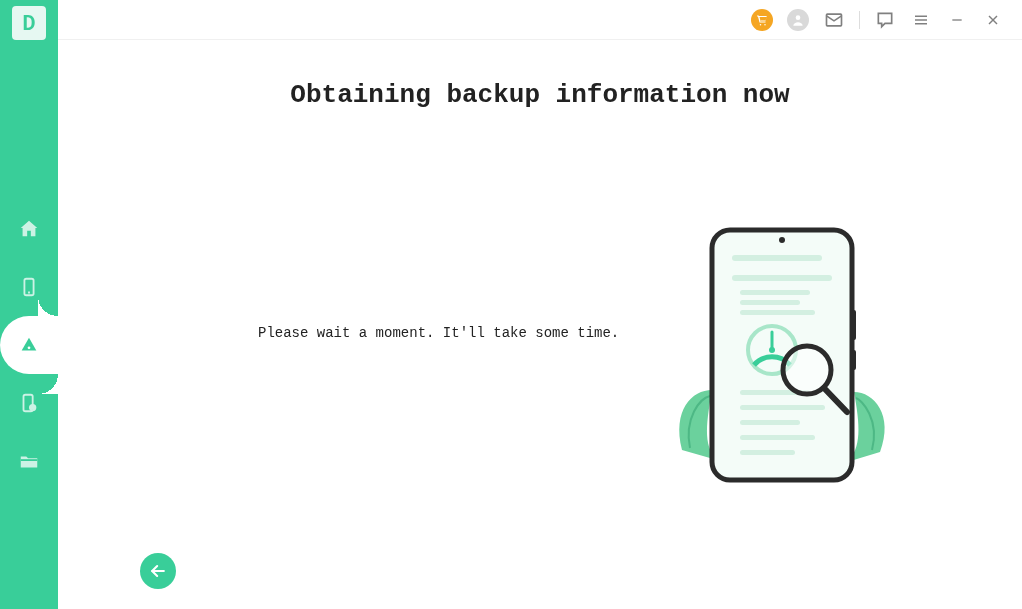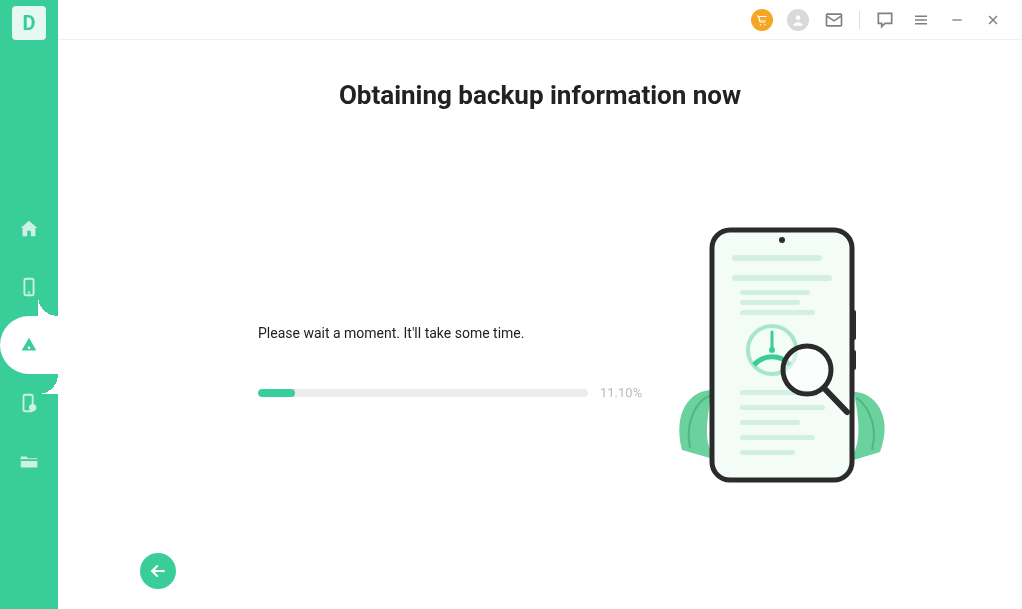--- a/index.html
+++ b/index.html
@@ -117,20 +117,21 @@
       border-radius: 50%;
       background: #d9d9d9;
       display: flex;
       align-items: center;
       justify-content: center;
     }
     .content {
       flex: 1;
       position: relative;
       padding-top: 40px;
+      font-family: Liberation Mono, monospace;
     }
     .heading {
       text-align: center;
       font-size: 26px;
       font-weight: 700;
       color: #222;
     }
     .progress-section {
       position: absolute;
       left: 200px;
@@ -272,26 +273,20 @@
             <line x1="18" y1="6" x2="6" y2="18"></line>
           </svg>
       </div>
     </div>
 
     <div class="content">
       <h1 class="heading">Obtaining backup information now</h1>
 
       <div class="progress-section">
         <div class="wait-text">Please wait a moment. It'll take some time.</div>
-        <div class="progress-row">
-          <div class="progress-track">
-            <div class="progress-fill" style="width:11.1%"></div>
-          </div>
-          <span class="progress-pct">11.10%</span>
-        </div>
       </div>
 
       <div class="illustration">
         <svg width="240" height="280" viewBox="0 0 240 280">
 
           <path d="M20 230 C10 190 30 170 50 170 C45 200 40 225 55 240 Z" fill="#6bd19d"></path>
           <path d="M28 228 C22 198 38 178 48 176" stroke="#4db885" stroke-width="2" fill="none"></path>
           <path d="M218 232 C232 195 212 172 192 172 C198 205 200 228 185 242 Z" fill="#6bd19d"></path>
           <path d="M210 230 C218 200 200 180 194 178" stroke="#4db885" stroke-width="2" fill="none"></path>
 

